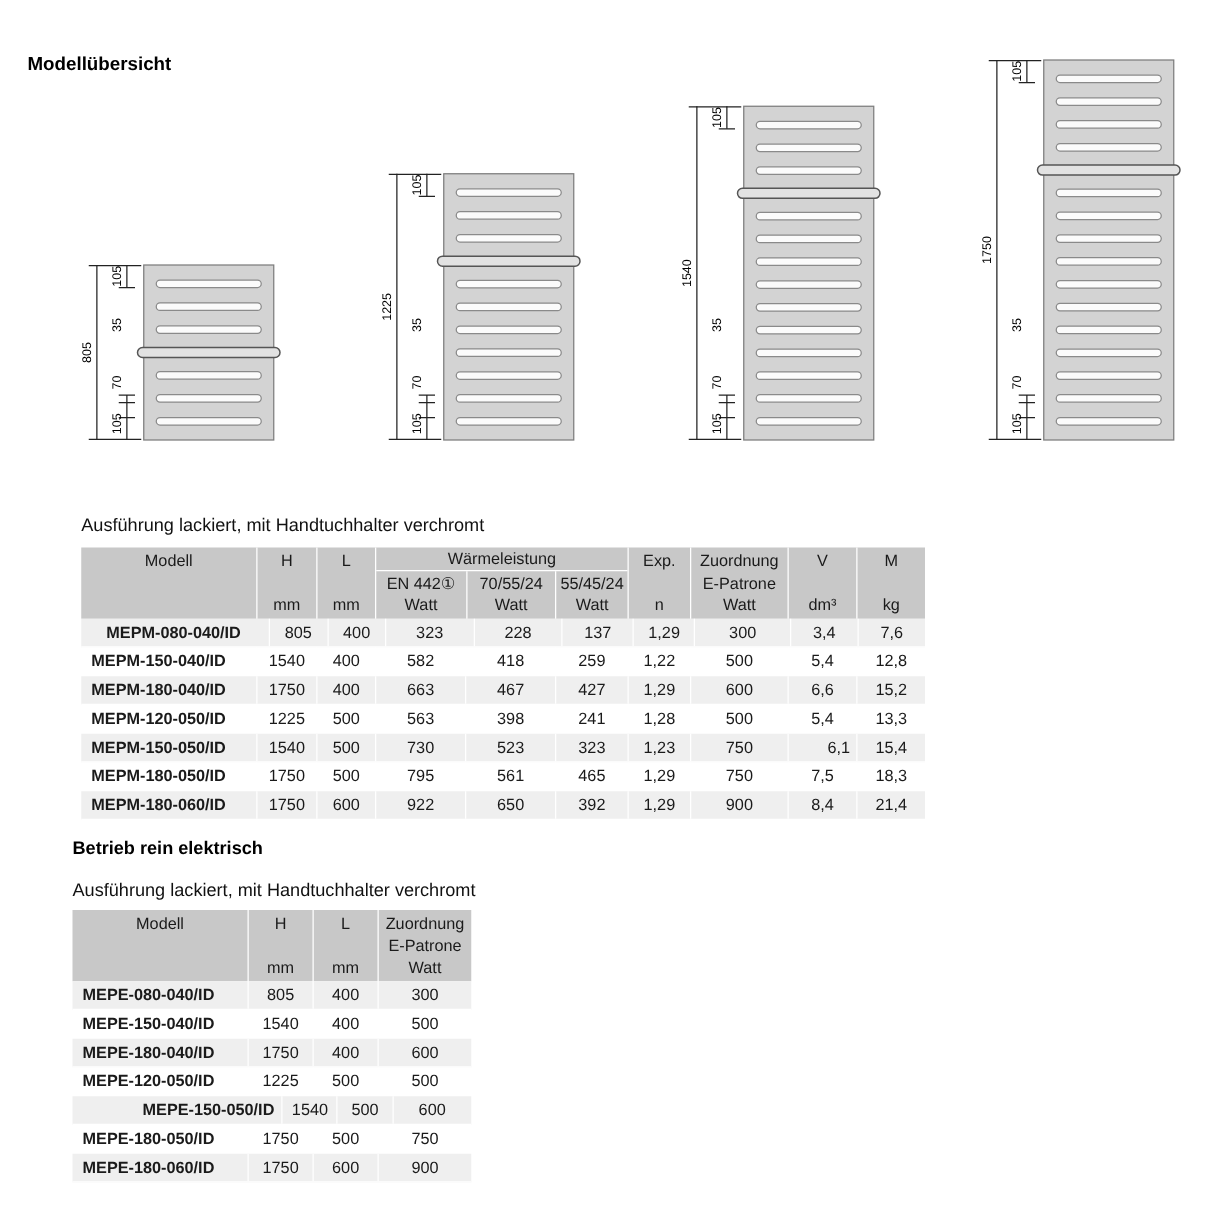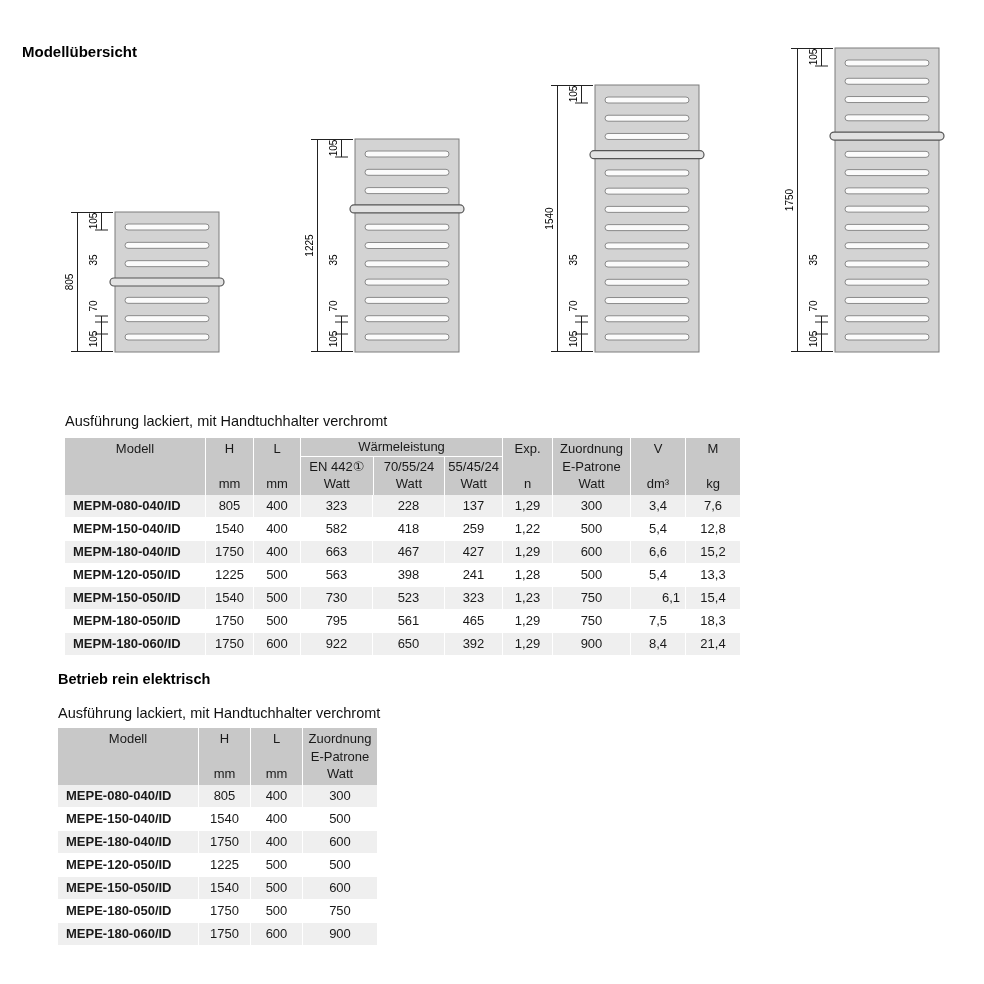--- a/index.html
+++ b/index.html
@@ -102,21 +102,21 @@
         <div class="hline">V</div>
         <div class="hline">dm³</div>
       </div>
       <div class="hcol" style="width:55px">
         <div class="hline">M</div>
         <div class="hline">kg</div>
       </div>
     </div>
     <div id="t1-body" class="tbody">
         <div class="trow even">
-          <div class="tcell" style="width: 140px;">MEPM-080-040/ID</div>
+          <div class="tcell" style="width: 140px; margin-left: 12px;">MEPM-080-040/ID</div>
           <div class="tcell" style="width: 48px;">805</div>
           <div class="tcell" style="width: 47px;">400</div>
           <div class="tcell" style="width: 72px;">323</div>
           <div class="tcell" style="width: 72px;">228</div>
           <div class="tcell" style="width: 58px;">137</div>
           <div class="tcell" style="width: 50px;">1,29</div>
           <div class="tcell" style="width: 78px;">300</div>
           <div class="tcell" style="width: 55px;">3,4</div>
           <div class="tcell" style="width: 55px;">7,6</div>
         </div>
@@ -238,21 +238,21 @@
           <div class="tcell" style="width: 52px;">400</div>
           <div class="tcell" style="width: 75px;">600</div>
         </div>
         <div class="trow odd">
           <div class="tcell" style="width: 140px;">MEPE-120-050/ID</div>
           <div class="tcell" style="width: 52px;">1225</div>
           <div class="tcell" style="width: 52px;">500</div>
           <div class="tcell" style="width: 75px;">500</div>
         </div>
         <div class="trow even">
-          <div class="tcell" style="width: 140px;">MEPE-150-050/ID</div>
+          <div class="tcell" style="width: 140px; margin-left: 48px;">MEPE-150-050/ID</div>
           <div class="tcell" style="width: 52px;">1540</div>
           <div class="tcell" style="width: 52px;">500</div>
           <div class="tcell" style="width: 75px;">600</div>
         </div>
         <div class="trow odd">
           <div class="tcell" style="width: 140px;">MEPE-180-050/ID</div>
           <div class="tcell" style="width: 52px;">1750</div>
           <div class="tcell" style="width: 52px;">500</div>
           <div class="tcell" style="width: 75px;">750</div>
         </div>

